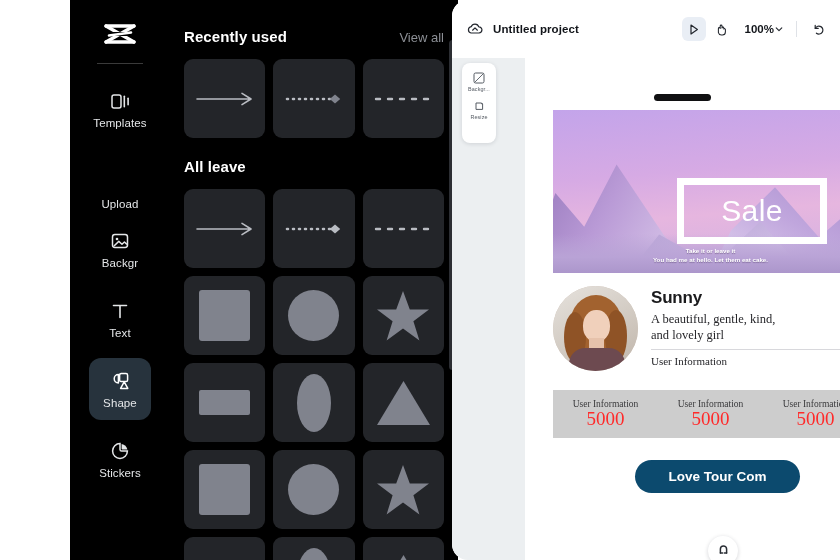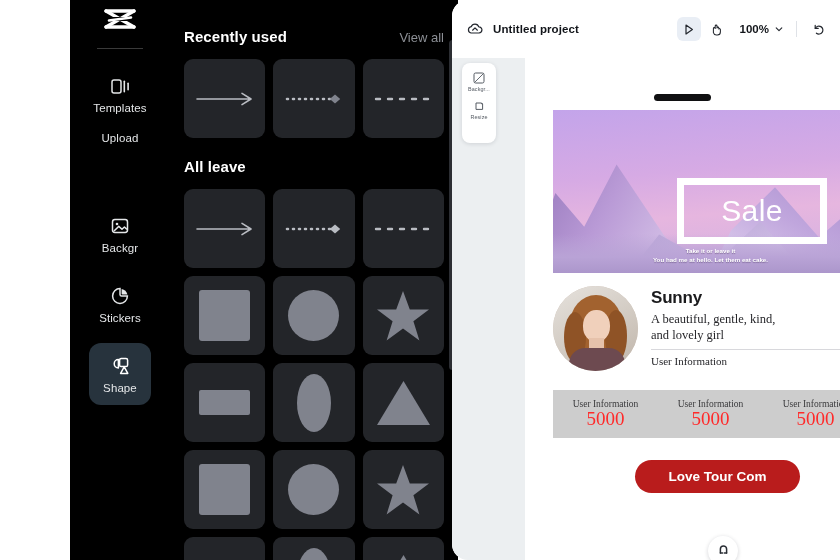--- a/index.html
+++ b/index.html
@@ -9,33 +9,33 @@
     background:#ffffff;
     overflow:hidden;
   }
   #root { position:relative; width:840px; height:560px; background:#ffffff; }
 
   
   .nav-rail {
     position:absolute; left:70px; top:0; width:100px; height:560px;
     background:#000000;
     display:flex; flex-direction:column; align-items:center;
-    padding-top:5px;
+    padding-top:20px;
   }
   .brand-logo { width:44px; height:34px; display:flex; align-items:center; justify-content:center; margin-bottom:9px; }
   .rail-divider { width:46px; height:1px; background:#3a3a3a; margin-bottom:14px; }
   .nav-item {
     width:62px; height:62px; border-radius:12px;
     display:flex; flex-direction:column; align-items:center; justify-content:center;
     gap:5px; margin-bottom:8px; cursor:pointer;
   }
   .nav-item.active { background:#27333d; }
   .nav-icon { width:24px; height:24px; display:flex; align-items:center; justify-content:center; }
   .nav-label { font-size:11.5px; color:#e4e6e8; letter-spacing:.1px; line-height:1; }
-  .nav-item.text-only { justify-content:flex-start; }
+  .nav-item.text-only { justify-content:flex-end; }
 
   
   .panel {
     position:absolute; left:170px; top:0; width:288px; height:560px;
     background:#000000; overflow:hidden;
   }
   .panel-inner { padding:0 14px; }
   .panel-head {
     display:flex; align-items:baseline; justify-content:space-between;
     padding:28px 0 14px 0;
@@ -70,21 +70,21 @@
     background:#ffffff; display:flex; align-items:center; padding:0 10px 0 14px;
   }
   .cloud-icon { width:18px; height:18px; margin-right:9px; flex:none; }
   .project-name { font-size:11.5px; font-weight:bold; color:#12151a; letter-spacing:.1px; }
   .topbar-right { margin-left:auto; display:flex; align-items:center; gap:4px; }
   .tool-btn {
     width:24px; height:24px; border-radius:6px;
     display:flex; align-items:center; justify-content:center; cursor:pointer;
   }
   .tool-btn.selected { background:#e9eef5; }
-  .zoom-wrap { display:flex; align-items:center; gap:5px; padding:0 3px 0 7px; cursor:pointer;text-align:right; }
+  .zoom-wrap { display:flex; align-items:center; padding:0 3px 0 7px; cursor:pointer;text-align:right; }
   .zoom-val { font-size:11.5px; font-weight:bold; color:#12151a; }
   .vsep { width:1px; height:16px; background:#dfe2e7; margin:0 5px; }
 
   
   .canvas {
     position:absolute; left:0; top:58px; width:388px; height:502px;
     background:#eceff1;
   }
   .mini-toolbar {
     position:absolute; left:10px; top:5px; width:34px; height:80px;
@@ -153,21 +153,21 @@
     position:absolute; left:28px; top:332px; width:315px; height:48px;
     background:#cdcdcd; display:flex; align-items:center;
   }
   .stat { flex:1; text-align:center; }
   .stat-lab { font-family:"Liberation Serif", serif; font-size:9.5px; color:#3a3a3c; }
   .stat-val { font-family:"Liberation Serif", serif; font-size:19px; color:#ff2a2a; line-height:1.1; }
 
   
   .cta {
     position:absolute; left:110px; top:402px; width:165px; height:33px;
-    background:#b91c1c; border-radius:17px; border:none;
+    background:#0c4a6e; border-radius:17px; border:none;
     color:#ffffff; font-size:13.5px; font-weight:bold; cursor:pointer;
     font-family:"Liberation Sans", sans-serif;
   }
   .fab {
     position:absolute; left:183px; top:478px; width:30px; height:30px;
     border-radius:50%; background:#ffffff; box-shadow:0 1px 4px rgba(16,24,40,.18);
     display:flex; align-items:center; justify-content:center; cursor:pointer;
   }
 </style>
 </head>
@@ -207,40 +207,48 @@
       <span class="nav-icon">
         <svg width="22" height="22" viewBox="0 0 22 22">
           <rect x="3.5" y="4.5" width="15" height="13" rx="2.4" stroke="#e4e6e8" stroke-width="1.5" fill="none"></rect>
           <circle cx="8" cy="9" r="1.3" fill="#e4e6e8"></circle>
           <path d="M5 16 L9.8 11.4 L13 14.2 L15.4 12 L18 14.4" stroke="#e4e6e8" stroke-width="1.5" fill="none" stroke-linejoin="round"></path>
         </svg>
       </span>
       <span class="nav-label">Backgr</span>
     </div>
 
-
     <div class="nav-item">
       <span class="nav-icon">
         <svg width="22" height="22" viewBox="0 0 22 22">
-          <path d="M11 3.6 A7.4 7.4 0 1 0 18.4 11 L12.6 11 A1.6 1.6 0 0 1 11 9.4 Z" stroke="#e4e6e8" stroke-width="1.5" fill="none"></path>
-          <path d="M12.6 4 A7.4 7.4 0 0 1 18.4 9.6 L13.4 9.6 A1 1 0 0 1 12.6 8.8 Z" fill="#e4e6e8"></path>
-        </svg>
-      </span>
-      <span class="nav-label">Stickers</span>
+          <path d="M4.5 5.5 L17.5 5.5 M11 5.5 L11 17.5" stroke="#e4e6e8" stroke-width="1.6" stroke-linecap="round"></path>
+        </svg>
+      </span>
+      <span class="nav-label">Text</span>
     </div>
 
     <div class="nav-item active">
       <span class="nav-icon">
         <svg width="22" height="22" viewBox="0 0 22 22">
           <path d="M9.4 4.6 A4.2 4.2 0 1 0 9.4 13 L9.4 4.6 Z" stroke="#ffffff" stroke-width="1.5" fill="none" stroke-linejoin="round"></path>
           <rect x="10.6" y="3.6" width="8" height="8" rx="1.6" stroke="#ffffff" stroke-width="1.5" fill="none"></rect>
           <path d="M11.6 18.4 L15.2 11.8 L18.8 18.4 Z" stroke="#ffffff" stroke-width="1.5" fill="none" stroke-linejoin="round"></path>
         </svg>
       </span>
       <span class="nav-label">Shape</span>
+    </div>
+
+    <div class="nav-item">
+      <span class="nav-icon">
+        <svg width="22" height="22" viewBox="0 0 22 22">
+          <path d="M11 3.6 A7.4 7.4 0 1 0 18.4 11 L12.6 11 A1.6 1.6 0 0 1 11 9.4 Z" stroke="#e4e6e8" stroke-width="1.5" fill="none"></path>
+          <path d="M12.6 4 A7.4 7.4 0 0 1 18.4 9.6 L13.4 9.6 A1 1 0 0 1 12.6 8.8 Z" fill="#e4e6e8"></path>
+        </svg>
+      </span>
+      <span class="nav-label">Stickers</span>
     </div>
   </div>
 
   <div class="panel">
     <div class="panel-inner">
 
       <div class="panel-head">
         <span class="panel-title">Recently used</span>
         <span class="view-all">View all</span>
       </div>

